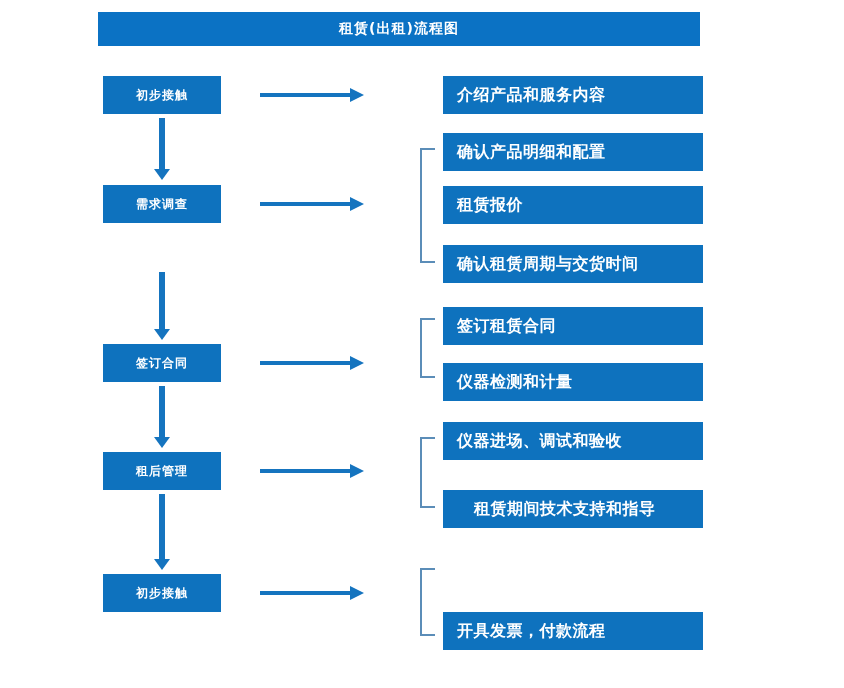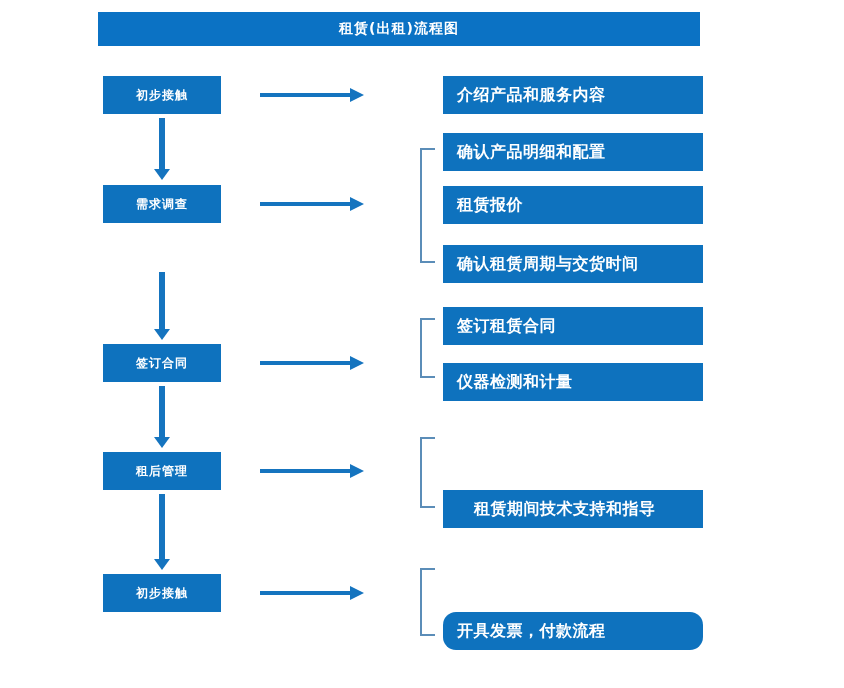--- a/index.html
+++ b/index.html
@@ -182,16 +182,17 @@
   <div class="bracket" style="top:318px; height:60px;"></div>
   <div class="bracket" style="top:437px; height:71px;"></div>
   <div class="bracket" style="top:568px; height:68px;"></div>
 
   <div class="detail-box" style="top:76px;">介绍产品和服务内容</div>
   <div class="detail-box" style="top:133px;">确认产品明细和配置</div>
   <div class="detail-box" style="top:186px;">租赁报价</div>
   <div class="detail-box" style="top:245px;">确认租赁周期与交货时间</div>
   <div class="detail-box" style="top:307px;">签订租赁合同</div>
   <div class="detail-box" style="top:363px;">仪器检测和计量</div>
+  <div class="detail-box" style="top:422px;">仪器进场、调试和验收</div>
   <div class="detail-box" style="top:490px;padding-left:31px;">租赁期间技术支持和指导</div>
-  <div class="detail-box" style="top:612px;border-radius:13px;">开具发票，付款流程</div>
+  <div class="detail-box" style="top:612px;">开具发票，付款流程</div>
 
 </div>
 
 </body></html>

